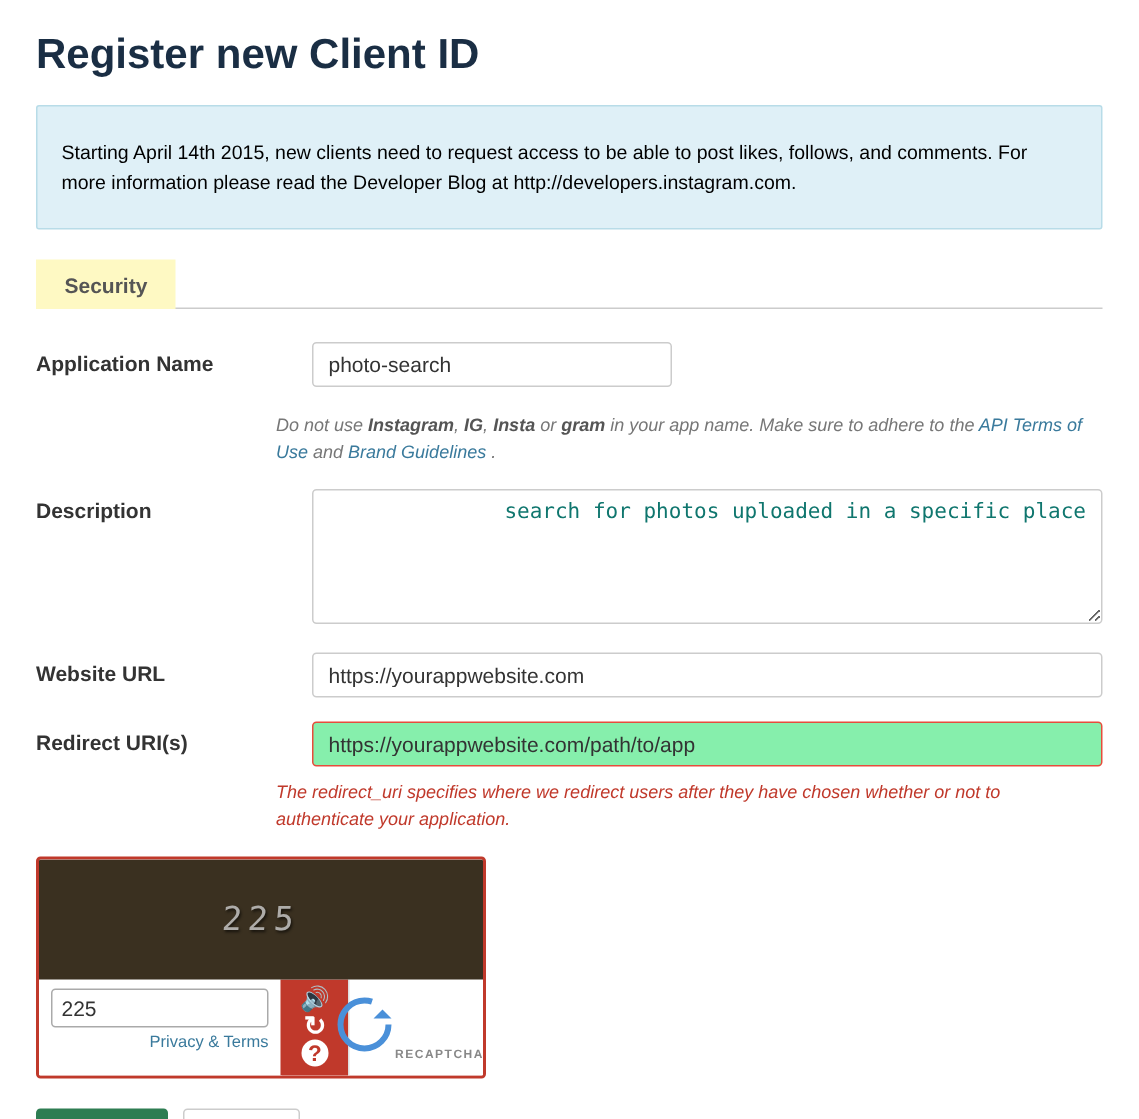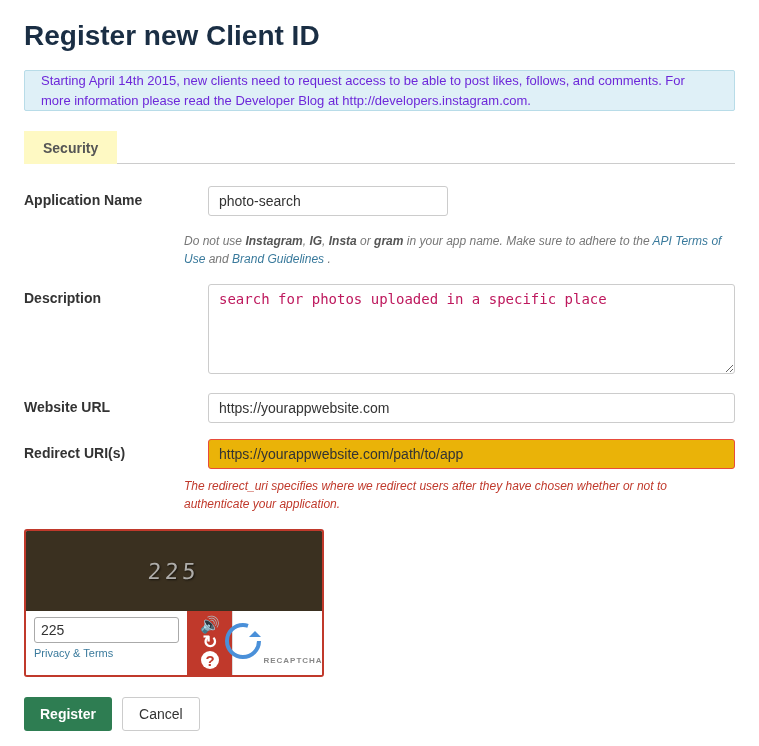--- a/index.html
+++ b/index.html
@@ -16,22 +16,22 @@
     h1 {
       font-size: 28px;
       font-weight: bold;
       color: #1a2e44;
       margin-bottom: 18px;
     }
 
     .info-banner {
       background: #dff0f7;
       border: 1px solid #b8dce8;
-      color: #6d28d9;
-      padding: 0 16px;
+      color: #000000;
+      padding: 21px 16px;
       font-size: 13px;
       line-height: 1.5;
       margin-bottom: 20px;
       border-radius: 2px;
     }
 
     
     .tabs {
       display: flex;
       border-bottom: 1px solid #ccc;
@@ -87,24 +87,25 @@
       color: #333;
       outline: none;
     }
 
     textarea {
       width: 100%;
       padding: 6px 10px;
       border: 1px solid #ccc;
       border-radius: 3px;
       font-size: 14px;
-      color: #be185d;
+      color: #0f766e;
       resize: vertical;
       height: 90px;
       outline: none;
+      text-align: right;
     }
 
     .app-name-input {
       max-width: 240px;
     }
 
     .hint-text {
       font-size: 12px;
       color: #777;
       margin-bottom: 16px;
@@ -118,21 +119,21 @@
       color: #555;
     }
 
     .hint-text a {
       color: #3a7a9c;
       text-decoration: none;
     }
 
     .redirect-input {
       border-color: #e74c3c !important;
-      background: #eab308;
+      background: #86efac;
     }
 
     .redirect-hint {
       font-size: 12px;
       color: #c0392b;
       font-style: italic;
       margin-left: 160px;
       margin-top: -8px;
       margin-bottom: 16px;
       line-height: 1.5;
@@ -186,20 +187,21 @@
       border: 1px solid #aaa;
       padding: 4px 6px;
       font-size: 14px;
       width: 100%;
       outline: none;
     }
 
     .captcha-privacy-link {
       font-size: 11px;
       color: #3a7a9c;
+      text-align: right;
       margin-top: 4px;
       text-decoration: none;
     }
 
     .captcha-controls {
       background: #c0392b;
       display: flex;
       flex-direction: column;
       align-items: center;
       justify-content: space-around;

